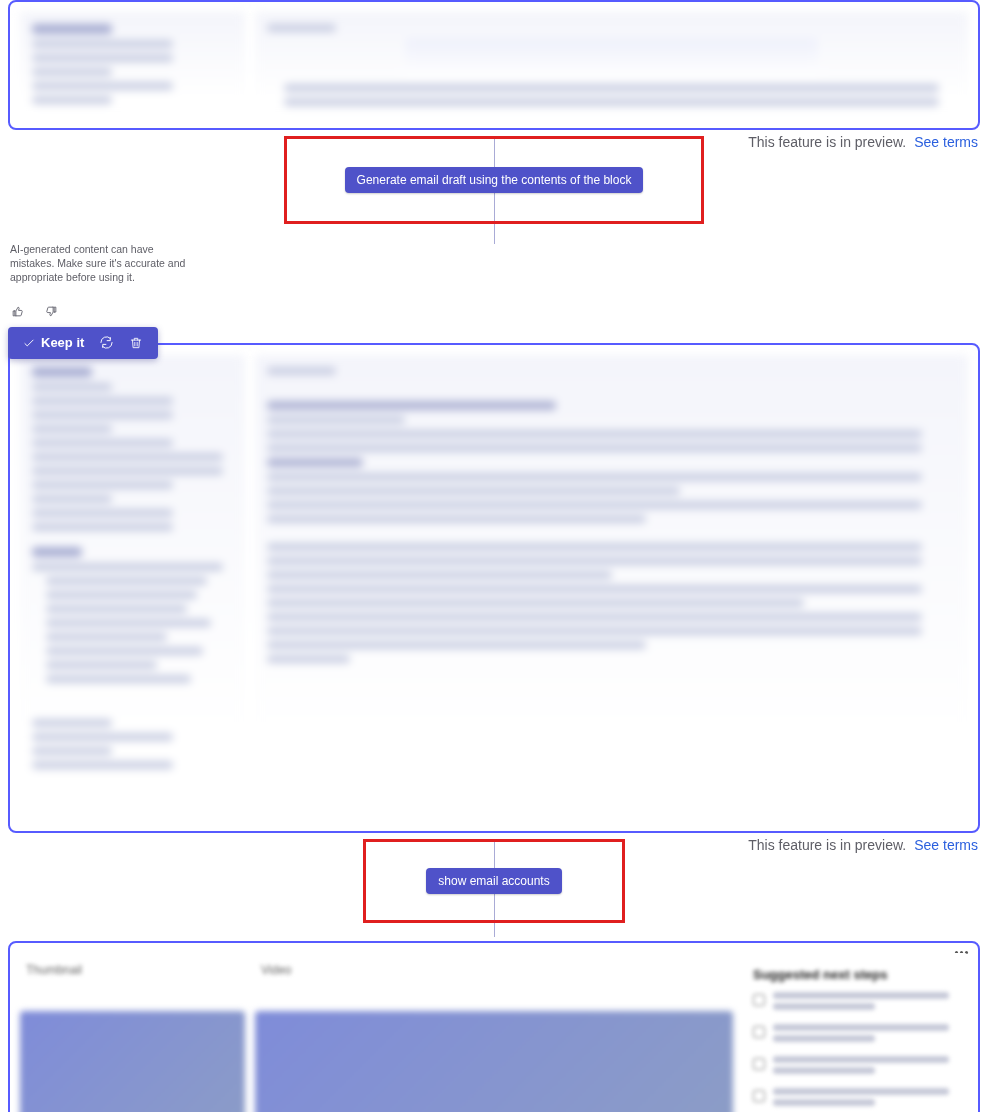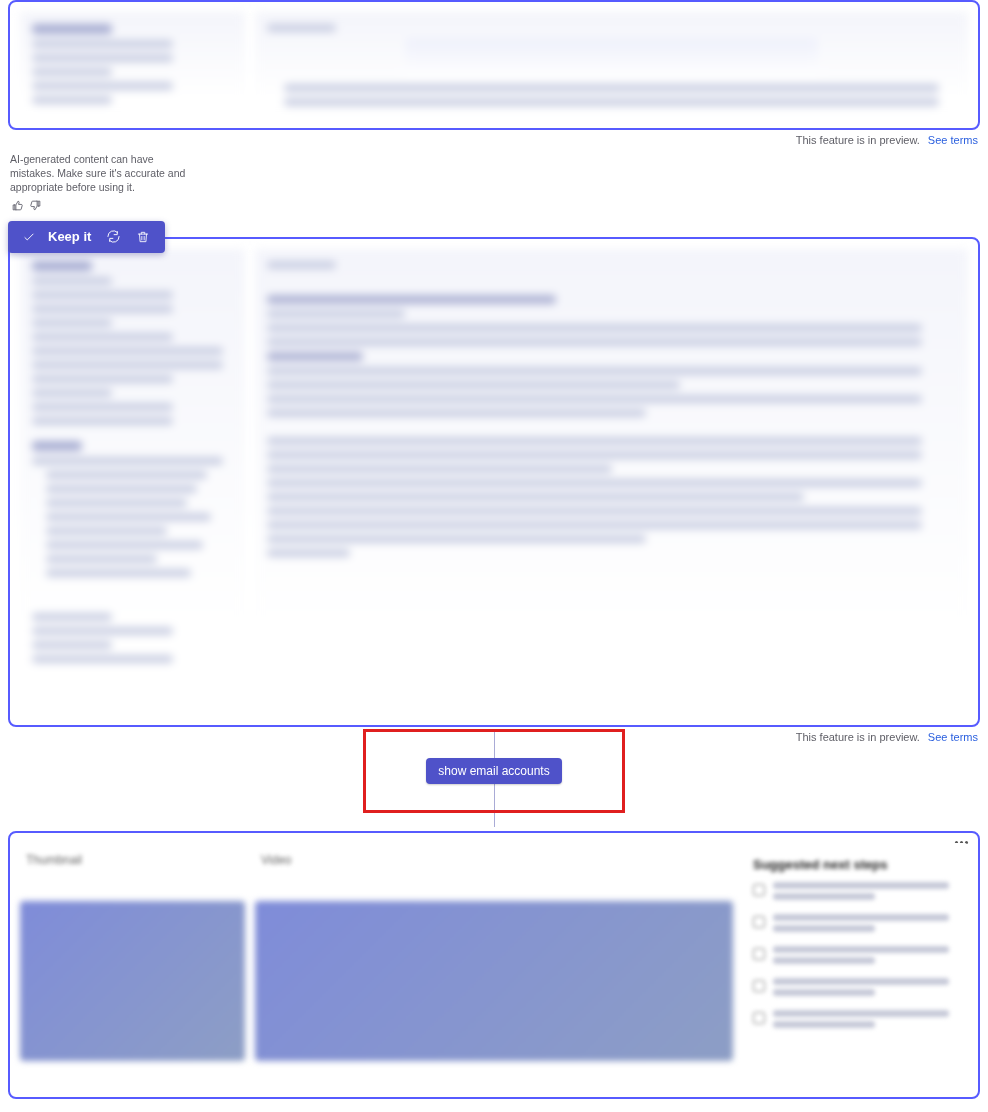--- a/index.html
+++ b/index.html
@@ -50,21 +50,21 @@
   .blur-lines{padding:12px;display:flex;flex-direction:column;gap:6px;}
   .bl{height:8px;border-radius:4px;background:#c9cee2;}
   .bl.sm{width:40%;}
   .bl.md{width:70%;}
   .bl.lg{width:95%;}
   .bl.hd{height:10px;background:#a7add2;}
 
   
   .preview-line{
     display:flex;justify-content:flex-end;align-items:center;
-    font-size:11px;color:var(--muted);
+    font-size:14px;color:var(--muted);
     padding:4px 2px 2px 2px;
   }
   .preview-line a{color:var(--link);text-decoration:none;margin-left:8px;}
 
   
   .connector-wrap{
     position:relative;
     display:flex;
     justify-content:center;
     align-items:flex-start;
@@ -107,39 +107,39 @@
     padding:4px 2px 8px 2px;
   }
   .ai-text{
     font-size:10.5px;
     color:var(--muted);
     max-width:190px;
     line-height:1.35;
     display:flex;
     flex-wrap:wrap;
     align-items:center;
-    gap:4px;
+    gap:20px;
   }
   .thumb{
     width:14px;height:14px;display:inline-flex;align-items:center;justify-content:center;
     cursor:pointer;color:#5a5a66;
   }
   .keep-bar{
     position:relative;
     display:inline-flex;
     align-items:center;
     gap:14px;
     background:var(--accent);
     color:#fff;
     border-radius:4px;
     padding:8px 14px;
     box-shadow:0 2px 6px rgba(60,60,140,.35);
   }
   .keep-btn{
-    display:inline-flex;align-items:center;gap:12px;
+    display:inline-flex;align-items:center;gap:5px;
     font-size:13px;font-weight:600;cursor:pointer;
   }
   .icon-btn{
     width:16px;height:16px;display:inline-flex;align-items:center;justify-content:center;
     cursor:pointer;color:#fff;opacity:.95;
   }
 
   
   .tri-row{display:flex;gap:10px;height:100%;}
   .tri-col{background:#fff;border-radius:4px;position:relative;}
@@ -198,20 +198,26 @@
             <div class="bl lg"></div>
         </div>
       </div>
     </div>
   </div>
   <div class="preview-line">
     <span>This feature is in preview.</span>
     <a href="#">See terms</a>
   </div>
 
+  <div class="connector-wrap" style="height:108px;margin-top:-16px;margin-bottom:-6px;">
+    <div class="vline"></div>
+    <div class="red-box" style="margin-top:0;">
+      <button class="pill">Generate email draft using the contents of the block</button>
+    </div>
+  </div>
 
   <div class="ai-row" style="align-items:flex-end;">
     <div class="ai-text">
       <span>AI-generated content can have mistakes. Make sure it's accurate and appropriate before using it.</span>
       <span class="thumb">
         <svg viewBox="0 0 24 24" width="13" height="13">
             <path d="M7 11v9H4v-9h3zm2 9V11l4-7c1 0 2 1 2 2l-1 4h5c1 0 2 1 1.7 2l-2 7c-.2.7-.9 1-1.7 1H9z"></path>
           </svg>
       </span>
       <span class="thumb">

